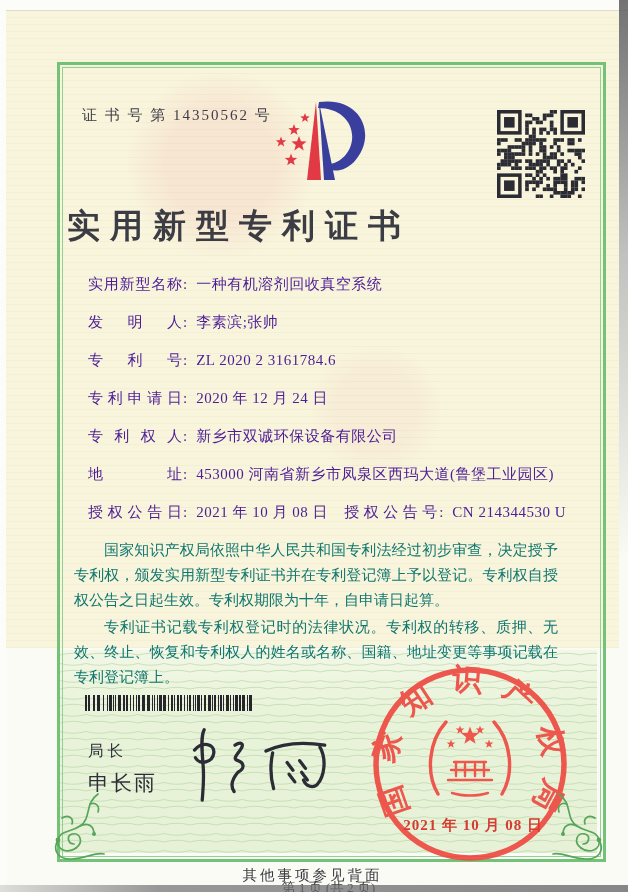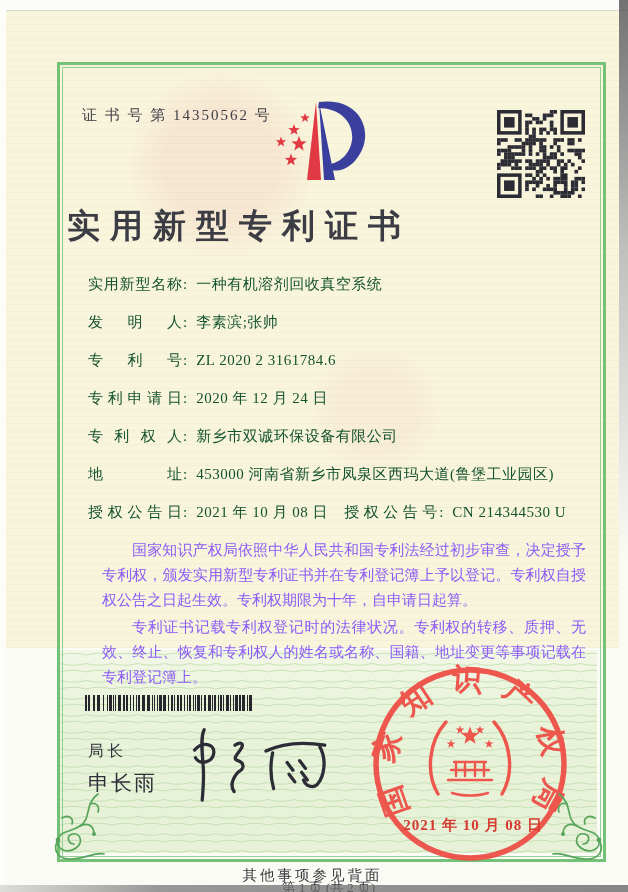--- a/index.html
+++ b/index.html
@@ -41,30 +41,30 @@
   .green-zone svg{position:absolute;inset:0;}
   
   .cert-no{position:absolute;left:76px;top:96px;font-size:15px;letter-spacing:2px;color:#3e3e46;}
   .logo{position:absolute;left:258px;top:86px;width:112px;height:102px;}
   .qr{position:absolute;left:491px;top:100px;width:88px;height:88px;}
   .doc-title{
     position:absolute;left:51px;top:194px;width:543px;
     font-size:33px;font-weight:700;letter-spacing:10px;color:#3c3c44;text-indent:10px;
   }
   
-  .fields{position:absolute;left:82px;top:266px;width:486px;font-size:15px;line-height:17px;color:#14532d;}
+  .fields{position:absolute;left:82px;top:266px;width:486px;font-size:15px;line-height:17px;color:#4c1d95;}
   .row{margin-bottom:21px;white-space:nowrap;}
   .lbl{display:inline-block;width:94px;text-align:justify;text-align-last:justify;}
   .colon{display:inline-block;margin:0 9px 0 1px;}
   .val{letter-spacing:.5px;}
   .val-fixed{display:inline-block;width:139px;}
   .lbl2{display:inline-block;width:94px;margin-left:9px;text-align:justify;text-align-last:justify;letter-spacing:1px;}
   
-  .body-text{position:absolute;left:96px;top:528px;width:484px;font-size:15px;line-height:25px;
-    text-align:justify;color:#8b5cf6;}
+  .body-text{position:absolute;left:68px;top:528px;width:484px;font-size:15px;line-height:25px;
+    text-align:justify;color:#0f766e;}
   .body-text p{margin:0 0 2px 0;text-indent:2em;}
   
   .barcode{position:absolute;left:79px;top:685px;width:170px;height:16px;}
   .signer-title{position:absolute;left:82px;top:731px;font-size:15.5px;letter-spacing:4px;color:#2e2e38;}
   .signer-name{position:absolute;left:82px;top:759px;font-size:21px;letter-spacing:2px;color:#2e2e38;}
   .signature{position:absolute;left:184px;top:714px;width:146px;height:82px;}
   .seal{position:absolute;left:362px;top:652px;width:205px;height:205px;opacity:.92;}
   .seal-date{position:absolute;left:372px;top:806px;width:190px;text-align:center;
     font-size:15px;color:#d63a31;letter-spacing:1px;font-weight:600;}
   .page-info{position:absolute;left:51px;top:825px;width:543px;text-align:center;font-size:13.5px;color:#3b3b40;margin-top:44px;}

